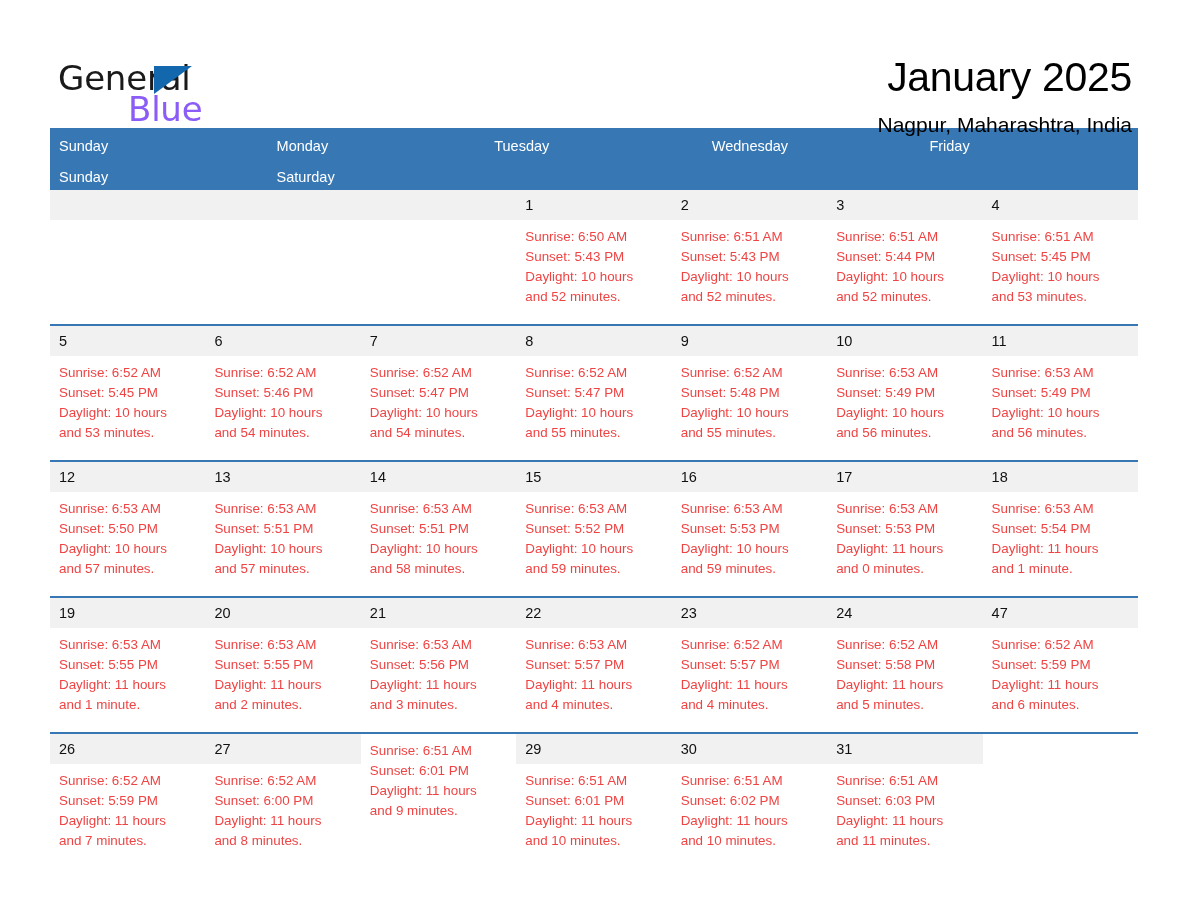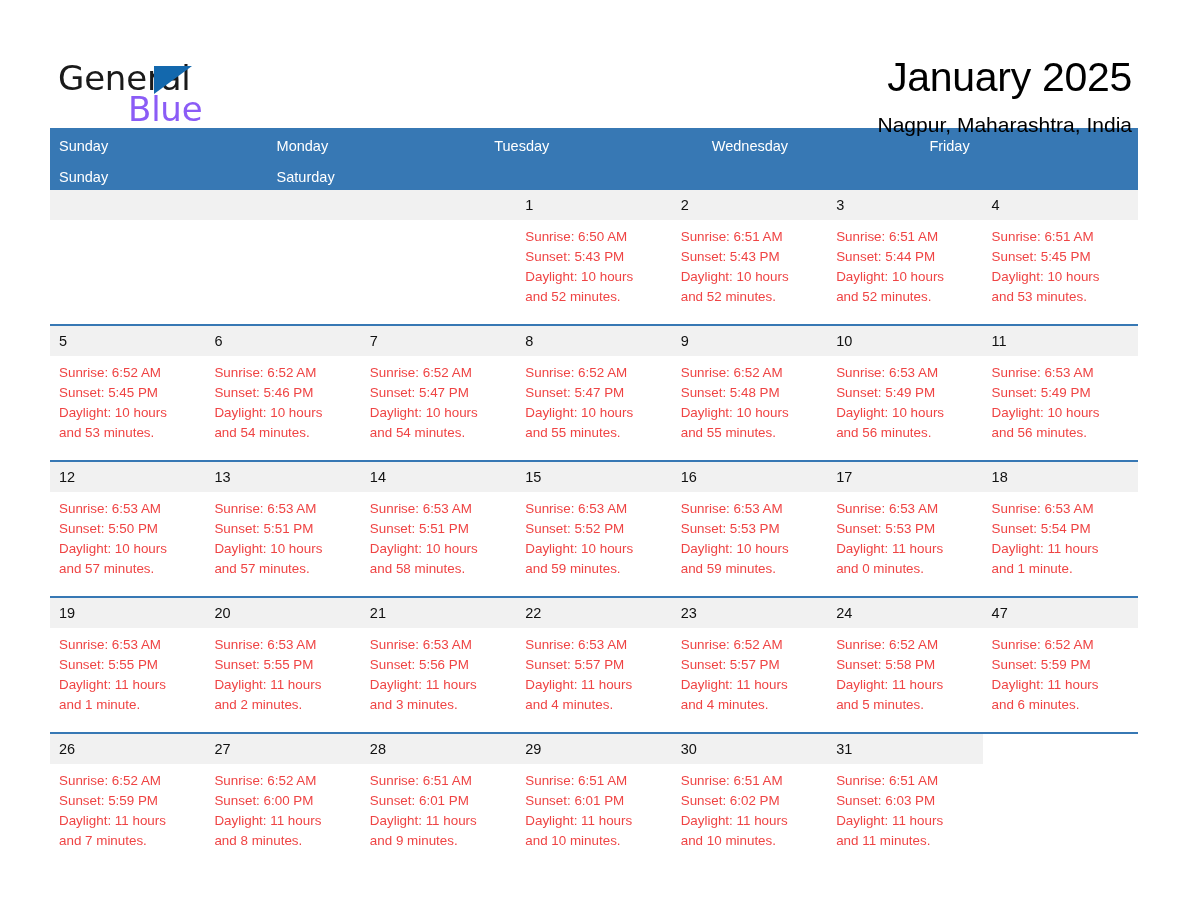--- a/index.html
+++ b/index.html
@@ -377,21 +377,20 @@
 and 7 minutes.</div>
           </div>
           <div class="cell">
             <div class="daynum">27</div>
             <div class="info">Sunrise: 6:52 AM
 Sunset: 6:00 PM
 Daylight: 11 hours
 and 8 minutes.</div>
           </div>
           <div class="cell">
-            <div class="daynum">28</div>
             <div class="info">Sunrise: 6:51 AM
 Sunset: 6:01 PM
 Daylight: 11 hours
 and 9 minutes.</div>
           </div>
           <div class="cell">
             <div class="daynum">29</div>
             <div class="info">Sunrise: 6:51 AM
 Sunset: 6:01 PM
 Daylight: 11 hours

